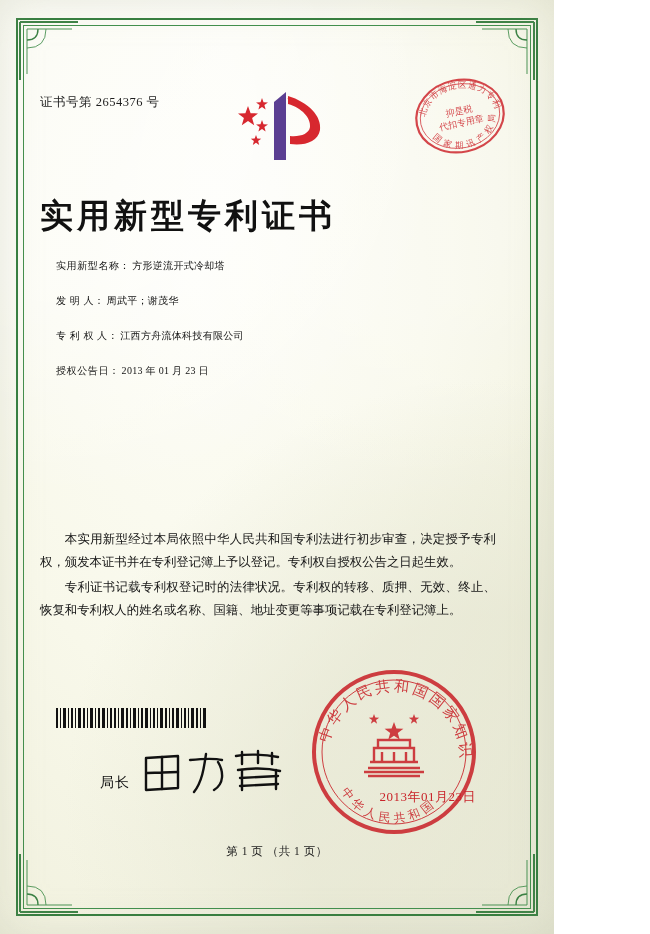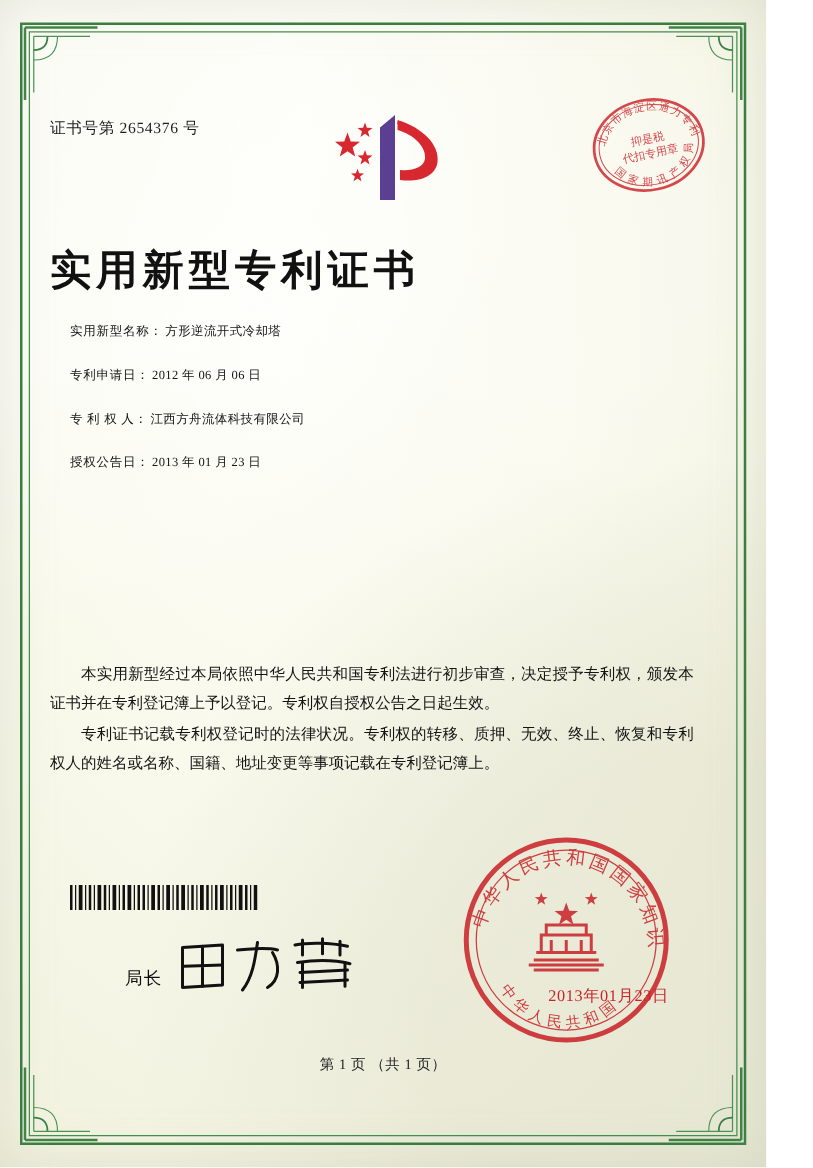--- a/index.html
+++ b/index.html
@@ -10,21 +10,21 @@
   body {
     width: 650px;
     height: 934px;
     font-family: "Liberation Serif", "DejaVu Serif", serif;
     overflow: hidden;
   }
 
   
   .page {
     position: relative;
-    width: 613px;
+    width: 554px;
     height: 934px;
     background:
       radial-gradient(ellipse at 35% 30%, #fdfdf6 0%, #f8f8ea 45%, #f2f2e0 75%, #eceddb 100%);
     overflow: hidden;
   }
   
   .page:before {
     content: "";
     position: absolute;
     inset: 0;
@@ -295,22 +295,22 @@
     </svg>
 
     <div class="doc-title">实用新型专利证书</div>
 
     <div class="fields">
       <div class="field-row">
         <span class="field-label">实用新型名称：</span>
         <span class="field-value">方形逆流开式冷却塔</span>
       </div>
       <div class="field-row">
-        <span class="field-label">专利申请日：</span>
-        <span class="field-value">2012 年 06 月 06 日</span>
+        <span class="field-label">发  明  人：</span>
+        <span class="field-value">周武平；谢茂华</span>
       </div>
       <div class="field-row">
         <span class="field-label">专 利 权 人：</span>
         <span class="field-value">江西方舟流体科技有限公司</span>
       </div>
       <div class="field-row">
         <span class="field-label">授权公告日：</span>
         <span class="field-value">2013 年 01 月 23 日</span>
       </div>
     </div>

